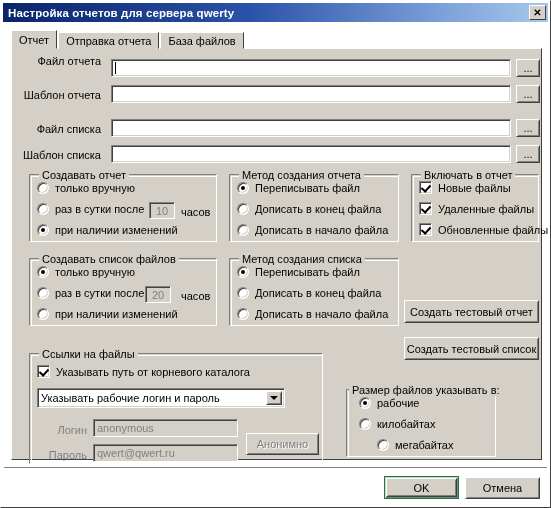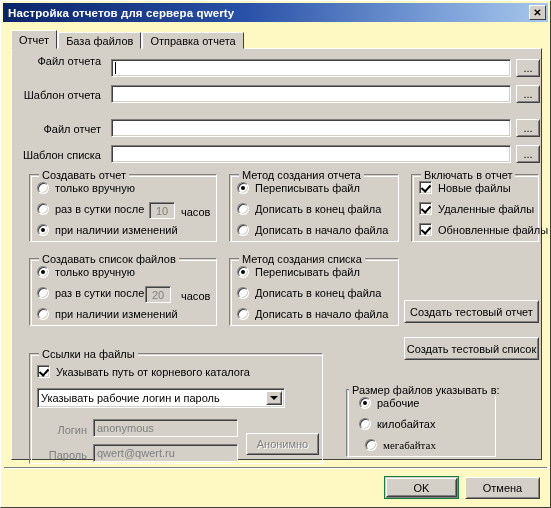--- a/index.html
+++ b/index.html
@@ -9,21 +9,21 @@
     font-family: "Liberation Sans", sans-serif;
     font-size: 11px;
     background: #d4d0c8;
     overflow: hidden;
   }
 
   
   .window {
     position: absolute; left: 0; top: 0;
     width: 551px; height: 508px;
-    background: #fef9c3;
+    background: #ffffff;
     border: 1px solid #808080;
     border-top-color: #ffffff;
     border-left-color: #ffffff;
     border-right-color: #404040;
     border-bottom-color: #404040;
   }
   .titlebar {
     position: absolute; left: 2px; top: 2px;
     width: 545px; height: 19px;
     background: linear-gradient(to right, #0a246a 0%, #2a52a8 45%, #7b9fd8 80%, #a6c8ec 100%);
@@ -268,35 +268,35 @@
 
   <div class="titlebar">
     <span class="title-text">Настройка отчетов для сервера qwerty</span>
     <div class="title-buttons">
       <div class="title-btn">✕</div>
     </div>
   </div>
 
   <div class="tabstrip">
     <div class="tab active">Отчет</div>
+    <div class="tab">Отправка отчета</div>
     <div class="tab">База файлов</div>
-    <div class="tab">Отправка отчета</div>
   </div>
 
   <div class="tabpanel"></div>
 
   <div class="lbl right" style="left:14px; top:54px; width:86px;">Файл отчета</div>
   <div class="textbox focused" style="left:110px; top:58px; width:400px; height:18px;"></div>
   <div class="btn" style="left:515px; top:58px; width:24px; height:18px;">...</div>
 
   <div class="lbl right" style="left:14px; top:88px; width:86px;">Шаблон отчета</div>
   <div class="textbox" style="left:110px; top:84px; width:400px; height:18px;"></div>
   <div class="btn" style="left:515px; top:84px; width:24px; height:18px;">...</div>
 
-  <div class="lbl right" style="left:14px; top:122px; width:86px;">Файл отчет</div>
+  <div class="lbl right" style="left:14px; top:122px; width:86px;">Файл списка</div>
   <div class="textbox" style="left:110px; top:118px; width:400px; height:18px;"></div>
   <div class="btn" style="left:515px; top:118px; width:24px; height:18px;">...</div>
 
   <div class="lbl right" style="left:14px; top:148px; width:86px;">Шаблон списка</div>
   <div class="textbox" style="left:110px; top:144px; width:400px; height:18px;"></div>
   <div class="btn" style="left:515px; top:144px; width:24px; height:18px;">...</div>
 
   <div class="group" style="left:28px; top:173px; width:188px; height:68px;">
     <div class="group-title">Создавать отчет</div>
   </div>
@@ -407,21 +407,21 @@
     <div class="group-title" style="left:2px;">Размер файлов указывать в:</div>
   </div>
   <div class="radio-row" style="left:358px; top:396px;">
     <span class="radio-mark on"></span>
     <span>рабочие</span>
   </div>
   <div class="radio-row" style="left:358px; top:417px;">
     <span class="radio-mark"></span>
     <span>килобайтах</span>
   </div>
-  <div class="radio-row" style="left:364px; top:438px;font-family:Liberation Serif, serif;">
+  <div class="radio-row" style="left:376px; top:438px;">
     <span class="radio-mark"></span>
     <span>мегабайтах</span>
   </div>
 
   <div class="sep" style="left:3px; top:466px; width:543px;"></div>
   <div class="btn default" style="left:383px; top:475px; width:75px; height:23px;">
     <span class="inner">OK</span>
   </div>
   <div class="btn" style="left:464px; top:476px; width:75px; height:22px;">Отмена</div>
 

